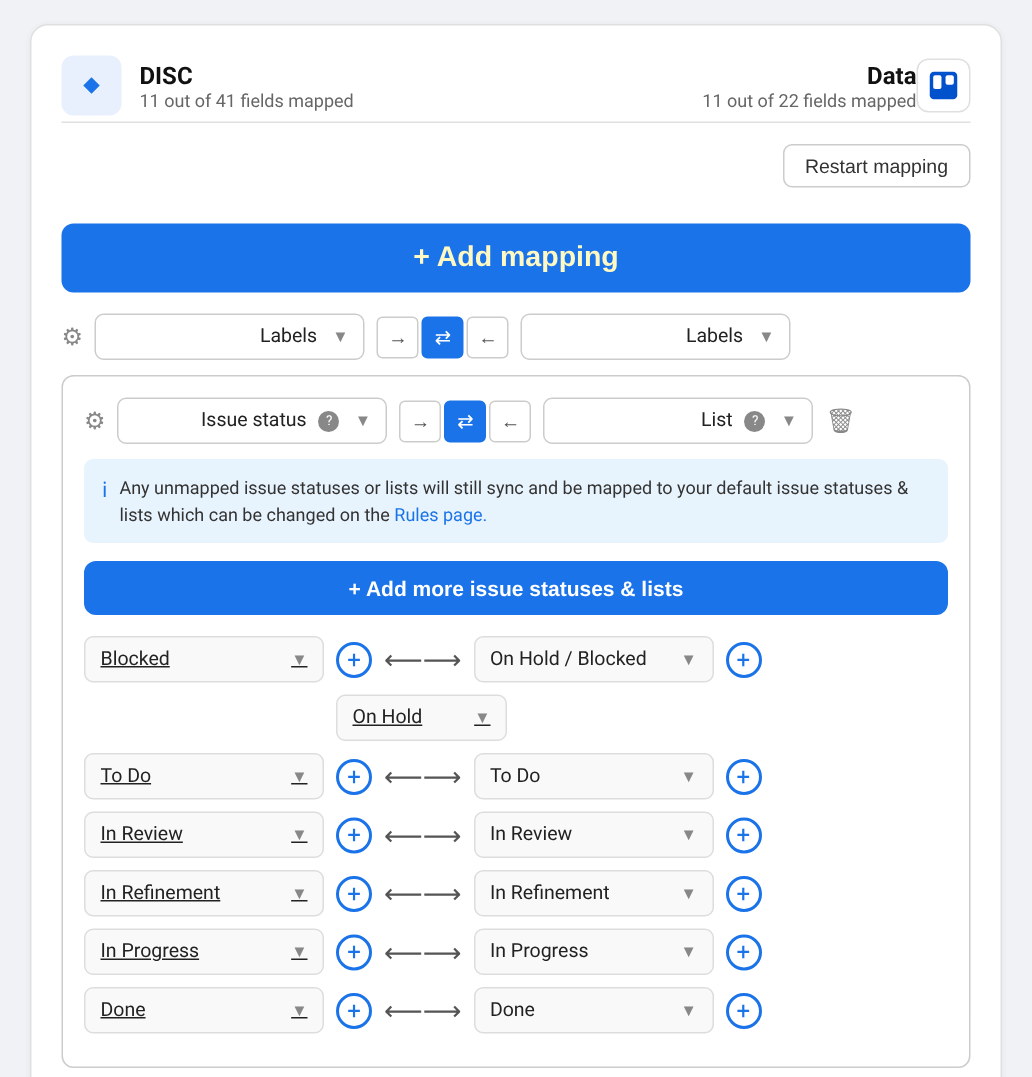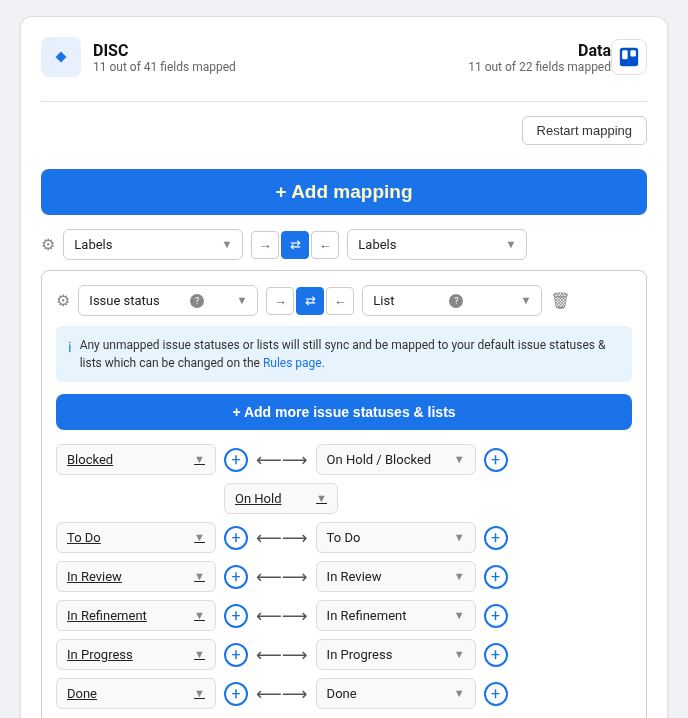--- a/index.html
+++ b/index.html
@@ -17,21 +17,21 @@
       border-radius: 12px;
       border: 1px solid #e0e0e0;
       width: 648px;
       padding: 20px;
       box-shadow: 0 1px 4px rgba(0,0,0,0.06);
     }
     .header-row {
       display: flex;
       align-items: center;
       justify-content: space-between;
-      margin-bottom: 24px;
+      margin-bottom: 4px;
     }
     .header-left {
       display: flex;
       align-items: center;
       gap: 12px;
     }
     .disc-logo {
       width: 40px;
       height: 40px;
       background: #e8f0fe;
@@ -125,21 +125,21 @@
     .select-box {
       border: 1px solid #ccc;
       border-radius: 6px;
       padding: 7px 10px;
       font-size: 13px;
       color: #222;
       background: #fff;
       cursor: pointer;
       display: flex;
       align-items: center;
-      justify-content: space-between;
+      justify-content: flex-end;
       gap: 6px;
     }
     .select-box.wide { width: 180px; }
     .arrow-group {
       display: flex;
       align-items: center;
       gap: 2px;
     }
     .arrow-btn {
       border: 1px solid #ccc;

